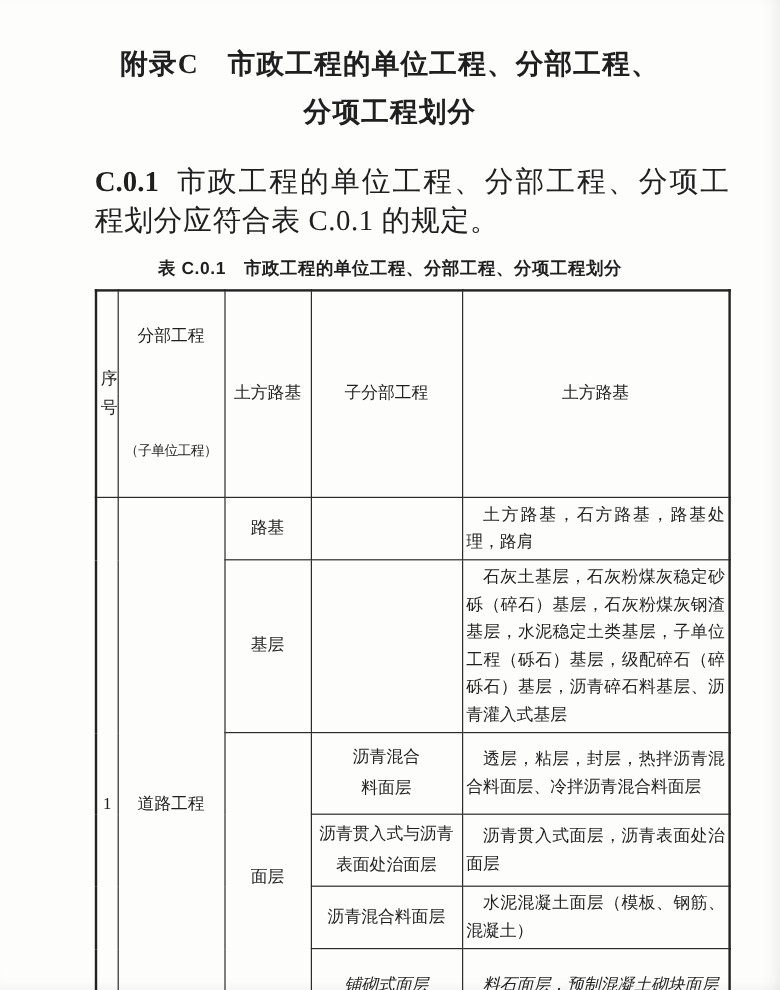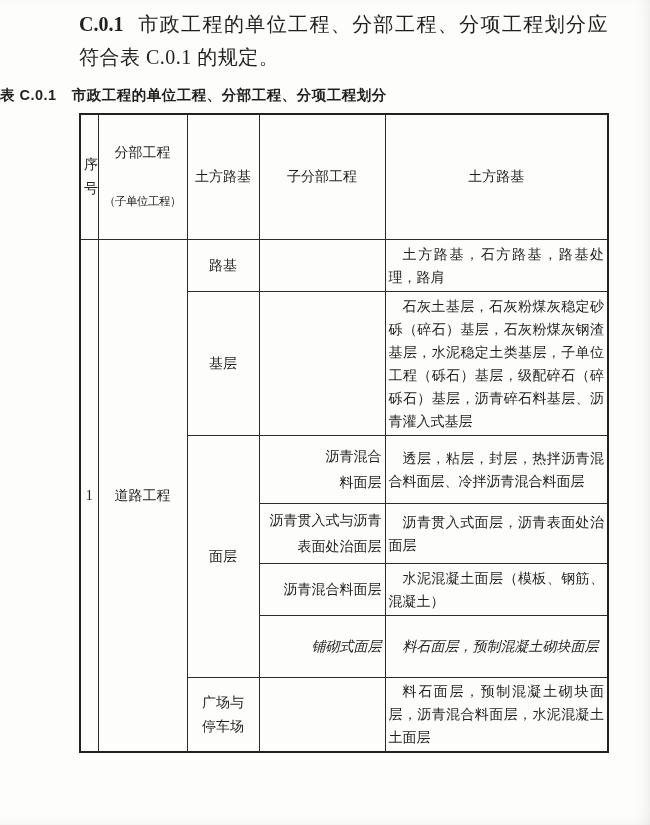--- a/index.html
+++ b/index.html
@@ -20,34 +20,35 @@
   }
   .doc-title {
     margin-top: 34px;
     text-align: center;
     font-size: 23px;
     font-weight: bold;
     line-height: 40px;
     letter-spacing: 1px;
   }
   .clause {
-    margin: 8px 0 0 79px;
+    margin: 22px 0 0 79px;
     width: 529px;
-    font-size: 20px;
+    font-size: 24px;
     line-height: 33px;
     letter-spacing: 0.5px;
     text-align: justify;
   }
   .clause-num {
     font-weight: bold;
     margin-right: 14px;
     letter-spacing: 0;
   }
   .caption {
     margin-top: 12px;
+    text-align: center;
     font-size: 14.5px;
     font-weight: bold;
     font-family: "Liberation Sans", "DejaVu Sans", sans-serif;
     letter-spacing: 0.5px;
   }
   table.division-table {
     margin: 8px 0 0 79px;
     border-collapse: collapse;
     table-layout: fixed;
     width: 528px;
@@ -68,40 +69,45 @@
   tr.row-3 { height: 68px; }
   tr.row-4 { height: 60px; }
   tr.row-5 { height: 52px; }
   tr.row-6 { height: 62px; font-style: italic; }
   tr.row-7 { height: 74px; }
   .center {
     text-align: center;
     line-height: 24px;
   }
   .sub-cell {
-    text-align: right;
+    text-align: center;
     line-height: 26px;
     margin-left: 20px;
   }
   .unit-small {
     font-size: 11.5px;
     letter-spacing: -0.5px;
+    margin-top: 47px;
   }
   td.items {
     text-align: justify;
     line-height: 23px;
     padding: 3px 7px 3px 8px;
     text-indent: 1em;
   }
 </style>
 </head>
 <body>
 
 <div class="page">
 
+  <div class="doc-title">
+    <div>附录C　市政工程的单位工程、分部工程、</div>
+    <div>分项工程划分</div>
+  </div>
 
   <p class="clause"><span class="clause-num">C.0.1</span><span>市政工程的单位工程、分部工程、分项工程划分应符合表 C.0.1 的规定。</span></p>
 
   <div class="caption">表 C.0.1　市政工程的单位工程、分部工程、分项工程划分</div>
 
   <table class="division-table">
     <colgroup>
       <col style="width:18px">
       <col style="width:89px">
       <col style="width:72px">

